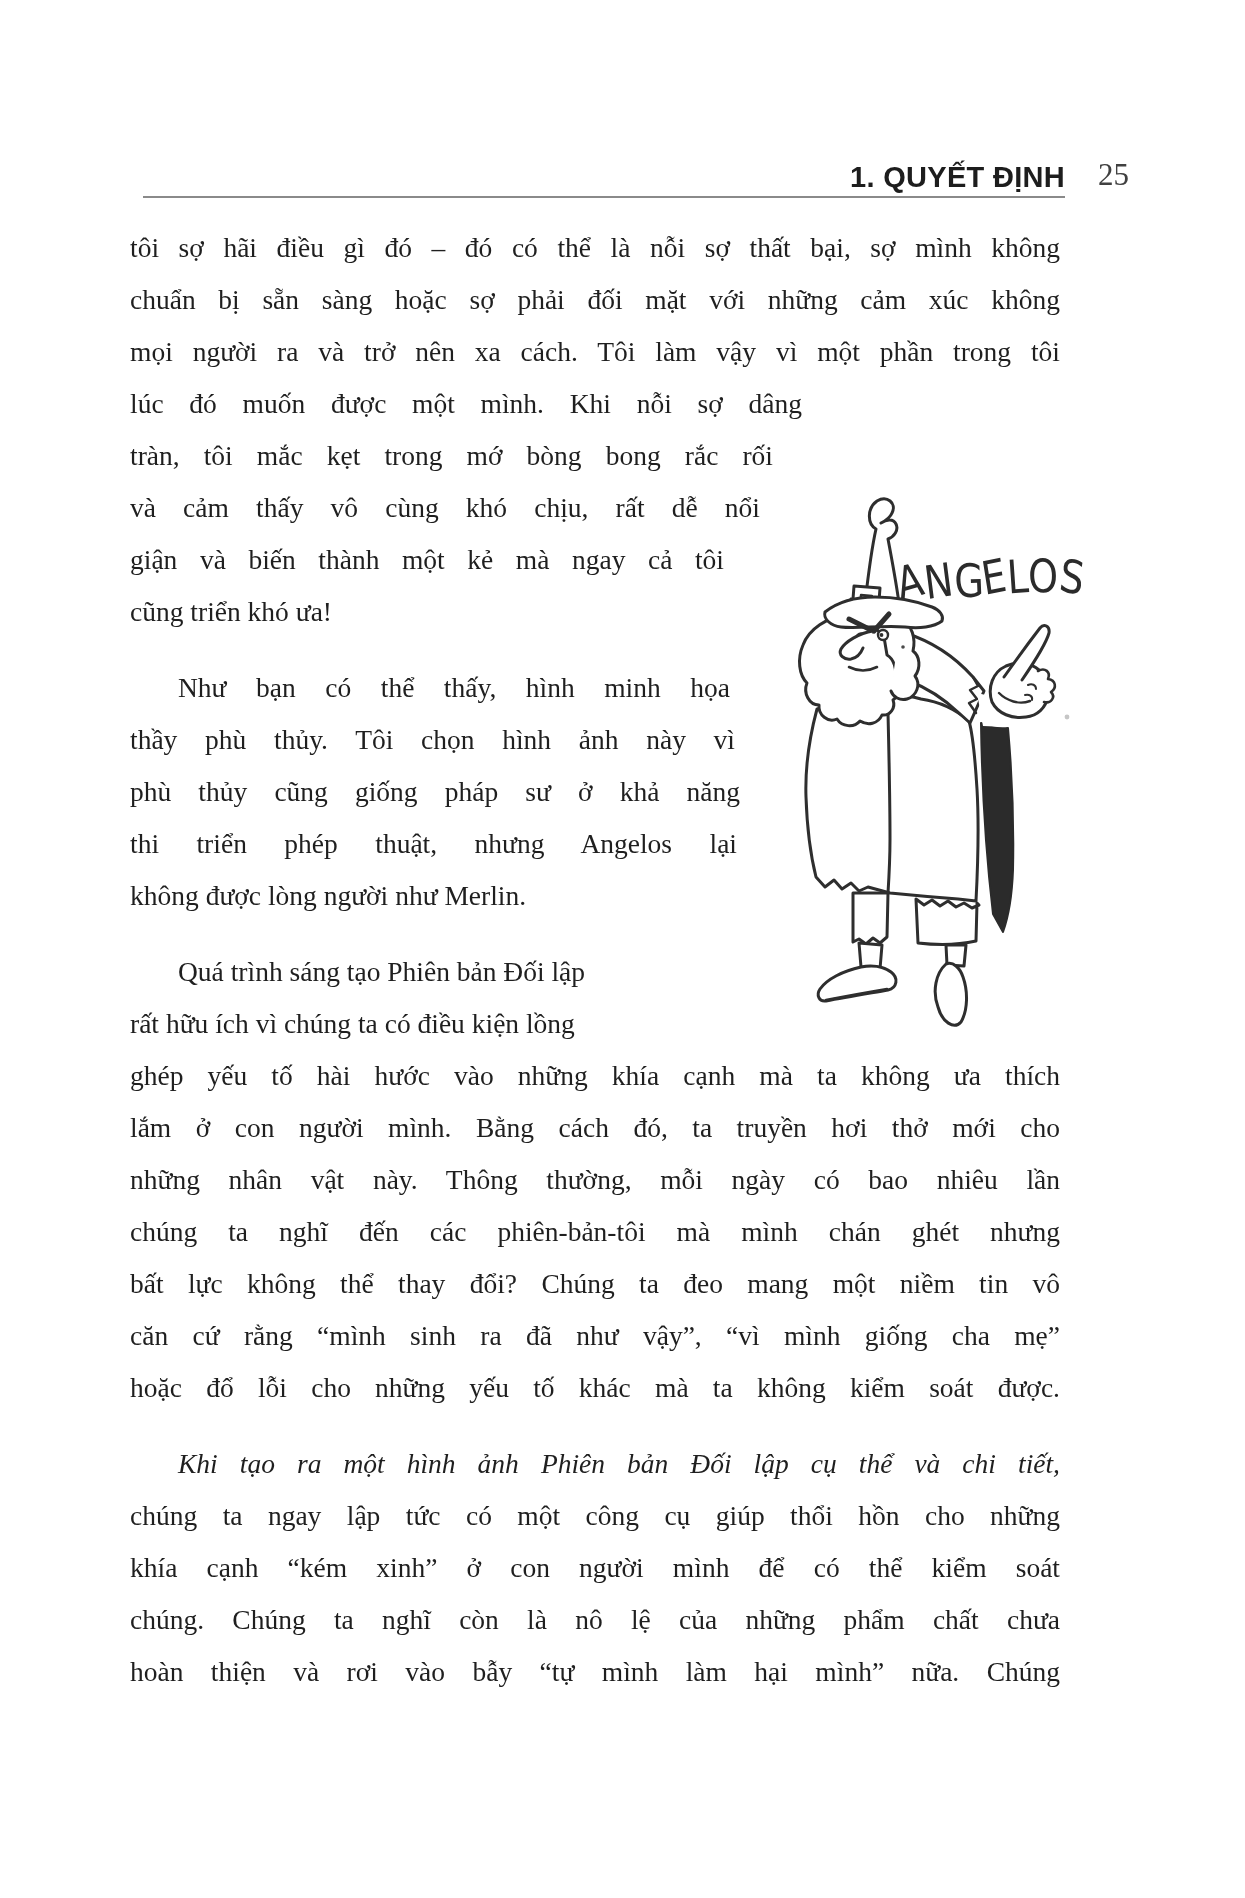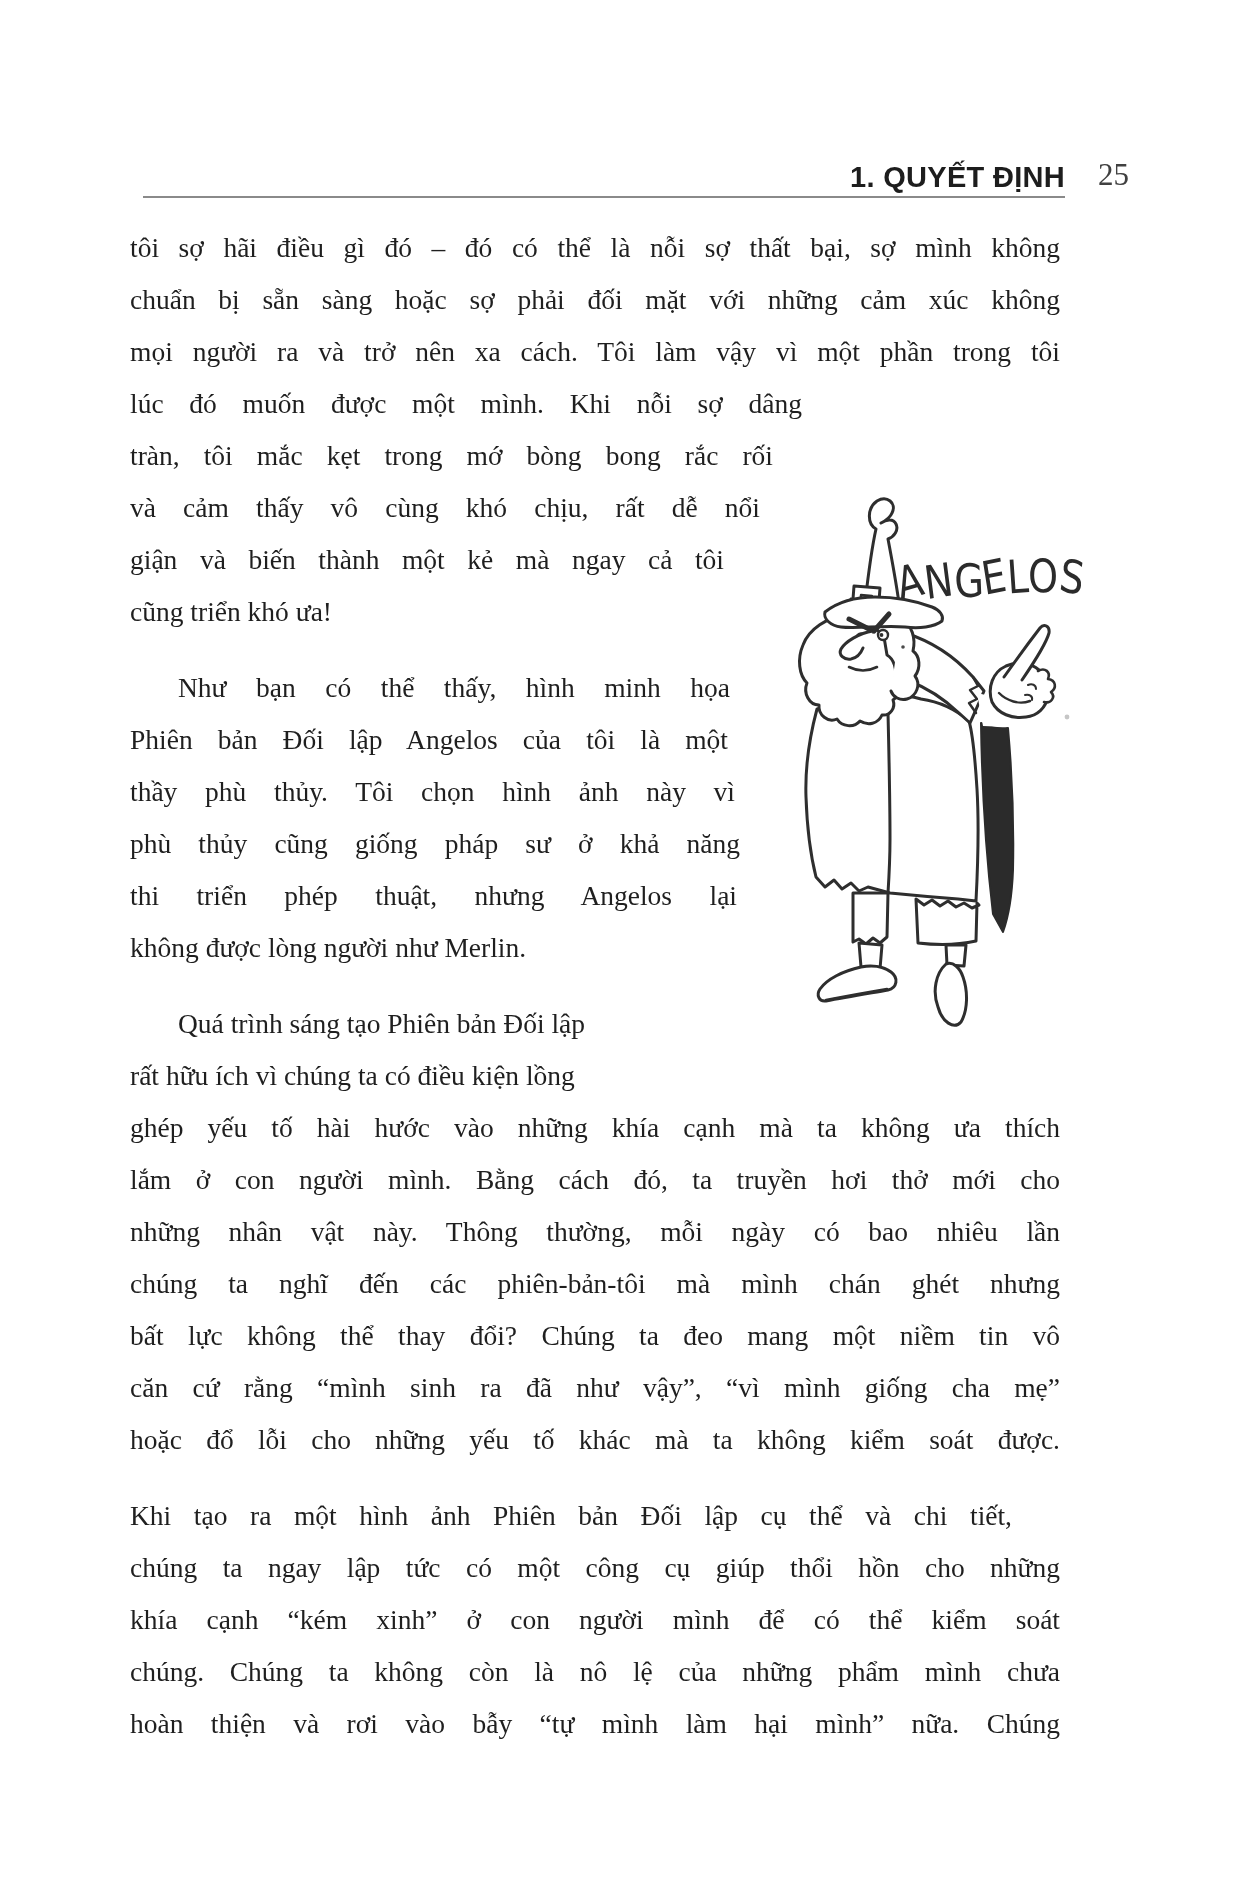--- a/index.html
+++ b/index.html
@@ -51,42 +51,41 @@
       <div class="line just" style="width: 930px;">chuẩn bị sẵn sàng hoặc sợ phải đối mặt với những cảm xúc không</div>
       <div class="line just" style="width: 930px;">mọi người ra và trở nên xa cách. Tôi làm vậy vì một phần trong tôi</div>
       <div class="line just" style="width: 672px;">lúc đó muốn được một mình. Khi nỗi sợ dâng</div>
       <div class="line just" style="width: 643px;">tràn, tôi mắc kẹt trong mớ bòng bong rắc rối</div>
       <div class="line just" style="width: 630px;">và cảm thấy vô cùng khó chịu, rất dễ nổi</div>
       <div class="line just" style="width: 594px;">giận và biến thành một kẻ mà ngay cả tôi</div>
       <div class="line">cũng triển khó ưa!</div>
     </div>
     <div class="para">
       <div class="line just" style="margin-left: 48px; width: 552px;">Như bạn có thể thấy, hình minh họa</div>
-      <div class="line just" style="width: 598px;">Phiên bản Đối lập Angelos của tôi là một</div>
       <div class="line just" style="width: 605px;">thầy phù thủy. Tôi chọn hình ảnh này vì</div>
       <div class="line just" style="width: 610px;">phù thủy cũng giống pháp sư ở khả năng</div>
       <div class="line just" style="width: 607px;">thi triển phép thuật, nhưng Angelos lại</div>
       <div class="line">không được lòng người như Merlin.</div>
     </div>
     <div class="para">
       <div class="line" style="margin-left: 48px;">Quá trình sáng tạo Phiên bản Đối lập</div>
       <div class="line">rất hữu ích vì chúng ta có điều kiện lồng</div>
       <div class="line just" style="width: 930px;">ghép yếu tố hài hước vào những khía cạnh mà ta không ưa thích</div>
       <div class="line just" style="width: 930px;">lắm ở con người mình. Bằng cách đó, ta truyền hơi thở mới cho</div>
       <div class="line just" style="width: 930px;">những nhân vật này. Thông thường, mỗi ngày có bao nhiêu lần</div>
       <div class="line just" style="width: 930px;">chúng ta nghĩ đến các phiên-bản-tôi mà mình chán ghét nhưng</div>
       <div class="line just" style="width: 930px;">bất lực không thể thay đổi? Chúng ta đeo mang một niềm tin vô</div>
       <div class="line just" style="width: 930px;">căn cứ rằng “mình sinh ra đã như vậy”, “vì mình giống cha mẹ”</div>
       <div class="line just" style="width: 930px;">hoặc đổ lỗi cho những yếu tố khác mà ta không kiểm soát được.</div>
     </div>
     <div class="para">
-      <div class="line just" style="width: 882px;">Khi tạo ra một hình ảnh Phiên bản Đối lập cụ thể và chi tiết,</div>
+      <div class="line just" style="margin-left: 48px; width: 882px; font-style: italic;">Khi tạo ra một hình ảnh Phiên bản Đối lập cụ thể và chi tiết,</div>
       <div class="line just" style="width: 930px;">chúng ta ngay lập tức có một công cụ giúp thổi hồn cho những</div>
       <div class="line just" style="width: 930px;">khía cạnh “kém xinh” ở con người mình để có thể kiểm soát</div>
-      <div class="line just" style="width: 930px;">chúng. Chúng ta không còn là nô lệ của những phẩm mình chưa</div>
+      <div class="line just" style="width: 930px;">chúng. Chúng ta nghĩ còn là nô lệ của những phẩm chất chưa</div>
       <div class="line just" style="width: 930px;">hoàn thiện và rơi vào bẫy “tự mình làm hại mình” nữa. Chúng</div>
     </div>
   </div>
 
 <div class="figure-wrap">
   <svg viewBox="0 0 300 540" stroke-linecap="round" stroke-linejoin="round" fill="none">
 
     <text x="104" y="100" font-size="46" textLength="182" lengthAdjust="spacingAndGlyphs" rotate="-10 -4 2 -6 0 4 14" transform="rotate(-4 190 80)" fill="#2b2b2b" font-family="DejaVu Sans, sans-serif">ANGELOS</text>
 
     <path d="M186,228 C196,233 205,234 213,233 C217,278 219,330 218,375 C217,402 213,423 208,437 L198,419 C192,368 187,298 186,228 Z" fill="#2b2b2b" stroke="#2b2b2b" stroke-width="2"></path>

